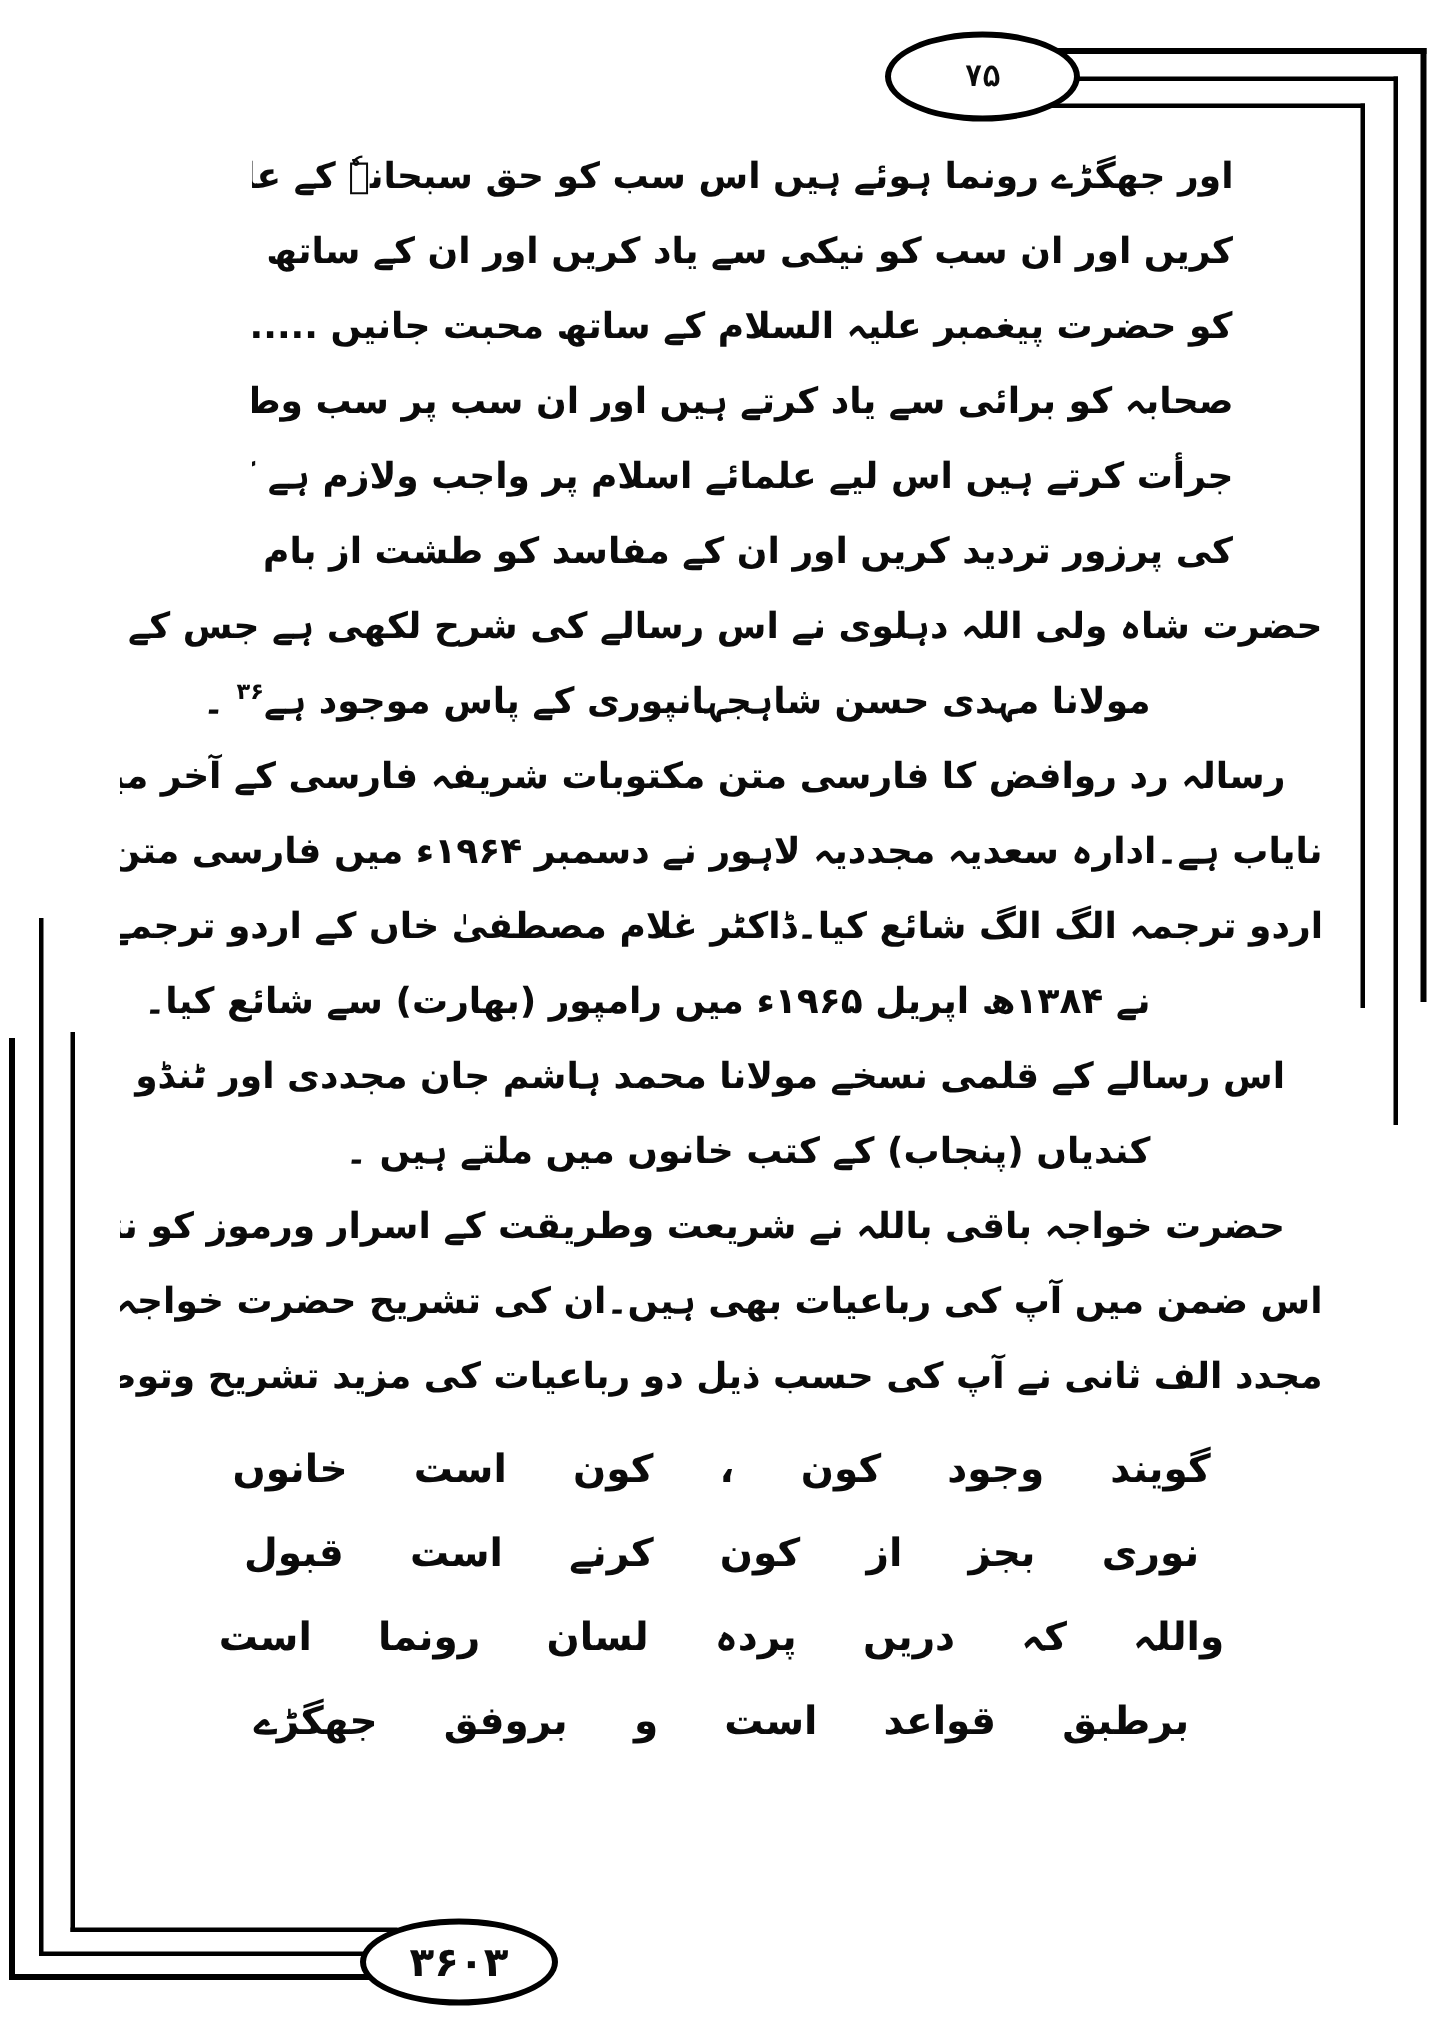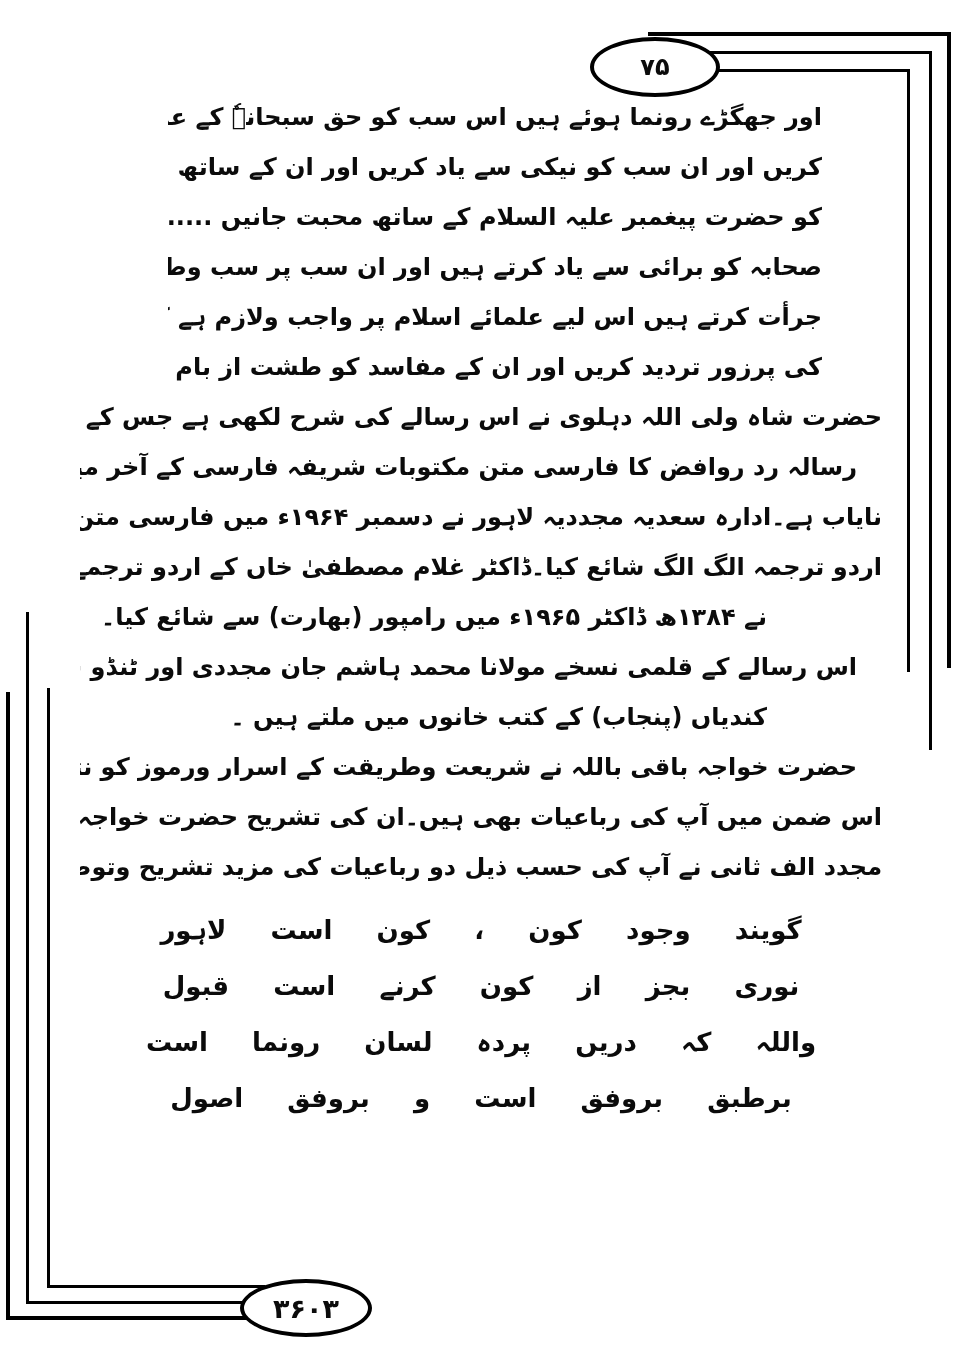--- a/index.html
+++ b/index.html
@@ -22,21 +22,21 @@
   .h-bmid { left:26px; top:1301px; width:232px; height:3px; }
   .v-bin  { left:47px; top:688px; width:3px;  height:600px; }
   .h-bin  { left:47px; top:1285px; width:218px; height:3px; }
   
   .badge {
     position:absolute; z-index:5; background:#fff;
     border:4px solid #000; border-radius:50%;
     display:flex; align-items:center; justify-content:center;
     font-weight:bold;
   }
-  .badge-top { left:590px; top:37px; width:122px; height:52px; font-size:24px; }
+  .badge-top { left:590px; top:21px; width:122px; height:52px; font-size:20px;font-family:Liberation Mono, monospace; }
   .badge-bottom { left:240px; top:1279px; width:124px; height:50px; font-size:27px; letter-spacing:2px;text-align:center; }
   
   .text-area {
     position:absolute; left:80px; right:78px; top:92px;
     direction:rtl; text-align:right; font-weight:bold; z-index:2;
   }
   .line { font-size:24px; line-height:50px; white-space:nowrap; overflow:hidden; }
   .quote { padding-right:60px; padding-left:88px; }
   .cont  { padding-right:115px; }   
   .first { text-indent:25px; }      
@@ -80,46 +80,47 @@
       <div class="line">اور جھگڑے رونما ہوئے ہیں اس سب کو حق سبحانہٗ کے علم کے سپرد</div>
       <div class="line">کریں اور ان سب کو نیکی سے یاد کریں اور ان کے ساتھ محبت</div>
       <div class="line">کو حضرت پیغمبر علیہ السلام کے ساتھ محبت جانیں ......لیکن چونکہ شیعہ</div>
       <div class="line">صحابہ کو برائی سے یاد کرتے ہیں اور ان سب پر سب وطعن کرنے کی</div>
       <div class="line">جرأت کرتے ہیں اس لیے علمائے اسلام پر واجب ولازم ہے کہ ان</div>
       <div class="line"><span>کی پرزور تردید کریں اور ان کے مفاسد کو طشت از بام کریں</span></div>
     </div>
 
     <div>
       <div class="line">حضرت شاہ ولی اللہ دہلوی نے اس رسالے کی شرح لکھی ہے جس کے قلمی نسخے کا کچھ حصہ</div>
+      <div class="line cont"><span>مولانا مہدی حسن شاہجہانپوری کے پاس موجود ہے</span><sup class="fn">۳۶</sup><span> ۔</span></div>
     </div>
 
     <div>
       <div class="line first">رسالہ رد روافض کا فارسی متن مکتوبات شریفہ فارسی کے آخر میں نولکشور نے چھاپا تھا۔لیکن اب یہ</div>
       <div class="line">نایاب ہے۔ادارہ سعدیہ مجددیہ لاہور نے دسمبر ۱۹۶۴ء میں فارسی متن اور ۱۳۸۸ھ بمطابق ۱۹۶۸ء میں</div>
       <div class="line">اردو ترجمہ الگ الگ شائع کیا۔ڈاکٹر غلام مصطفیٰ خاں کے اردو ترجمے کے ساتھ فارسی متن حشمت علی خاں</div>
-      <div class="line cont">نے ۱۳۸۴ھ ڈاکٹر ۱۹۶۵ء میں رامپور (بھارت) سے شائع کیا۔</div>
+      <div class="line cont">نے ۱۳۸۴ھ اپریل ۱۹۶۵ء میں رامپور (بھارت) سے شائع کیا۔</div>
     </div>
 
     <div>
       <div class="line first">اس رسالے کے قلمی نسخے مولانا محمد ہاشم جان مجددی اور ٹنڈو سائیں داد (سندھ) اور خانقاہ سراجیہ</div>
       <div class="line cont">کندیاں (پنجاب) کے کتب خانوں میں ملتے ہیں ۔</div>
     </div>
 
 
     <div>
       <div class="line first">حضرت خواجہ باقی باللہ نے شریعت وطریقت کے اسرار ورموز کو نثر کے علاوہ نظم میں بھی بیان کیا ہے۔</div>
       <div class="line">اس ضمن میں آپ کی رباعیات بھی ہیں۔ان کی تشریح حضرت خواجہ نے اگرچہ خود نہ لکھی ہے۔لیکن حضرت</div>
       <div class="line">مجدد الف ثانی نے آپ کی حسب ذیل دو رباعیات کی مزید تشریح وتوضیح کی ہے :</div>
     </div>
 
     <div class="verses">
-      <div class="verse">گویند وجود کون ، کون است لاہور</div>
+      <div class="verse">گویند وجود کون ، کون است خانوں</div>
       <div class="verse">نوری بجز از کون کرنے است قبول</div>
       <div class="verse">واللہ کہ دریں پردہ لسان رونما است</div>
-      <div class="verse">برطبق بروفق است و بروفق اصول</div>
+      <div class="verse">برطبق قواعد است و بروفق جھگڑے</div>
     </div>
 
   </div>
 
   <div class="badge badge-bottom">
     <span>۳۶۰۳</span>
   </div>
 
 </div>
 

